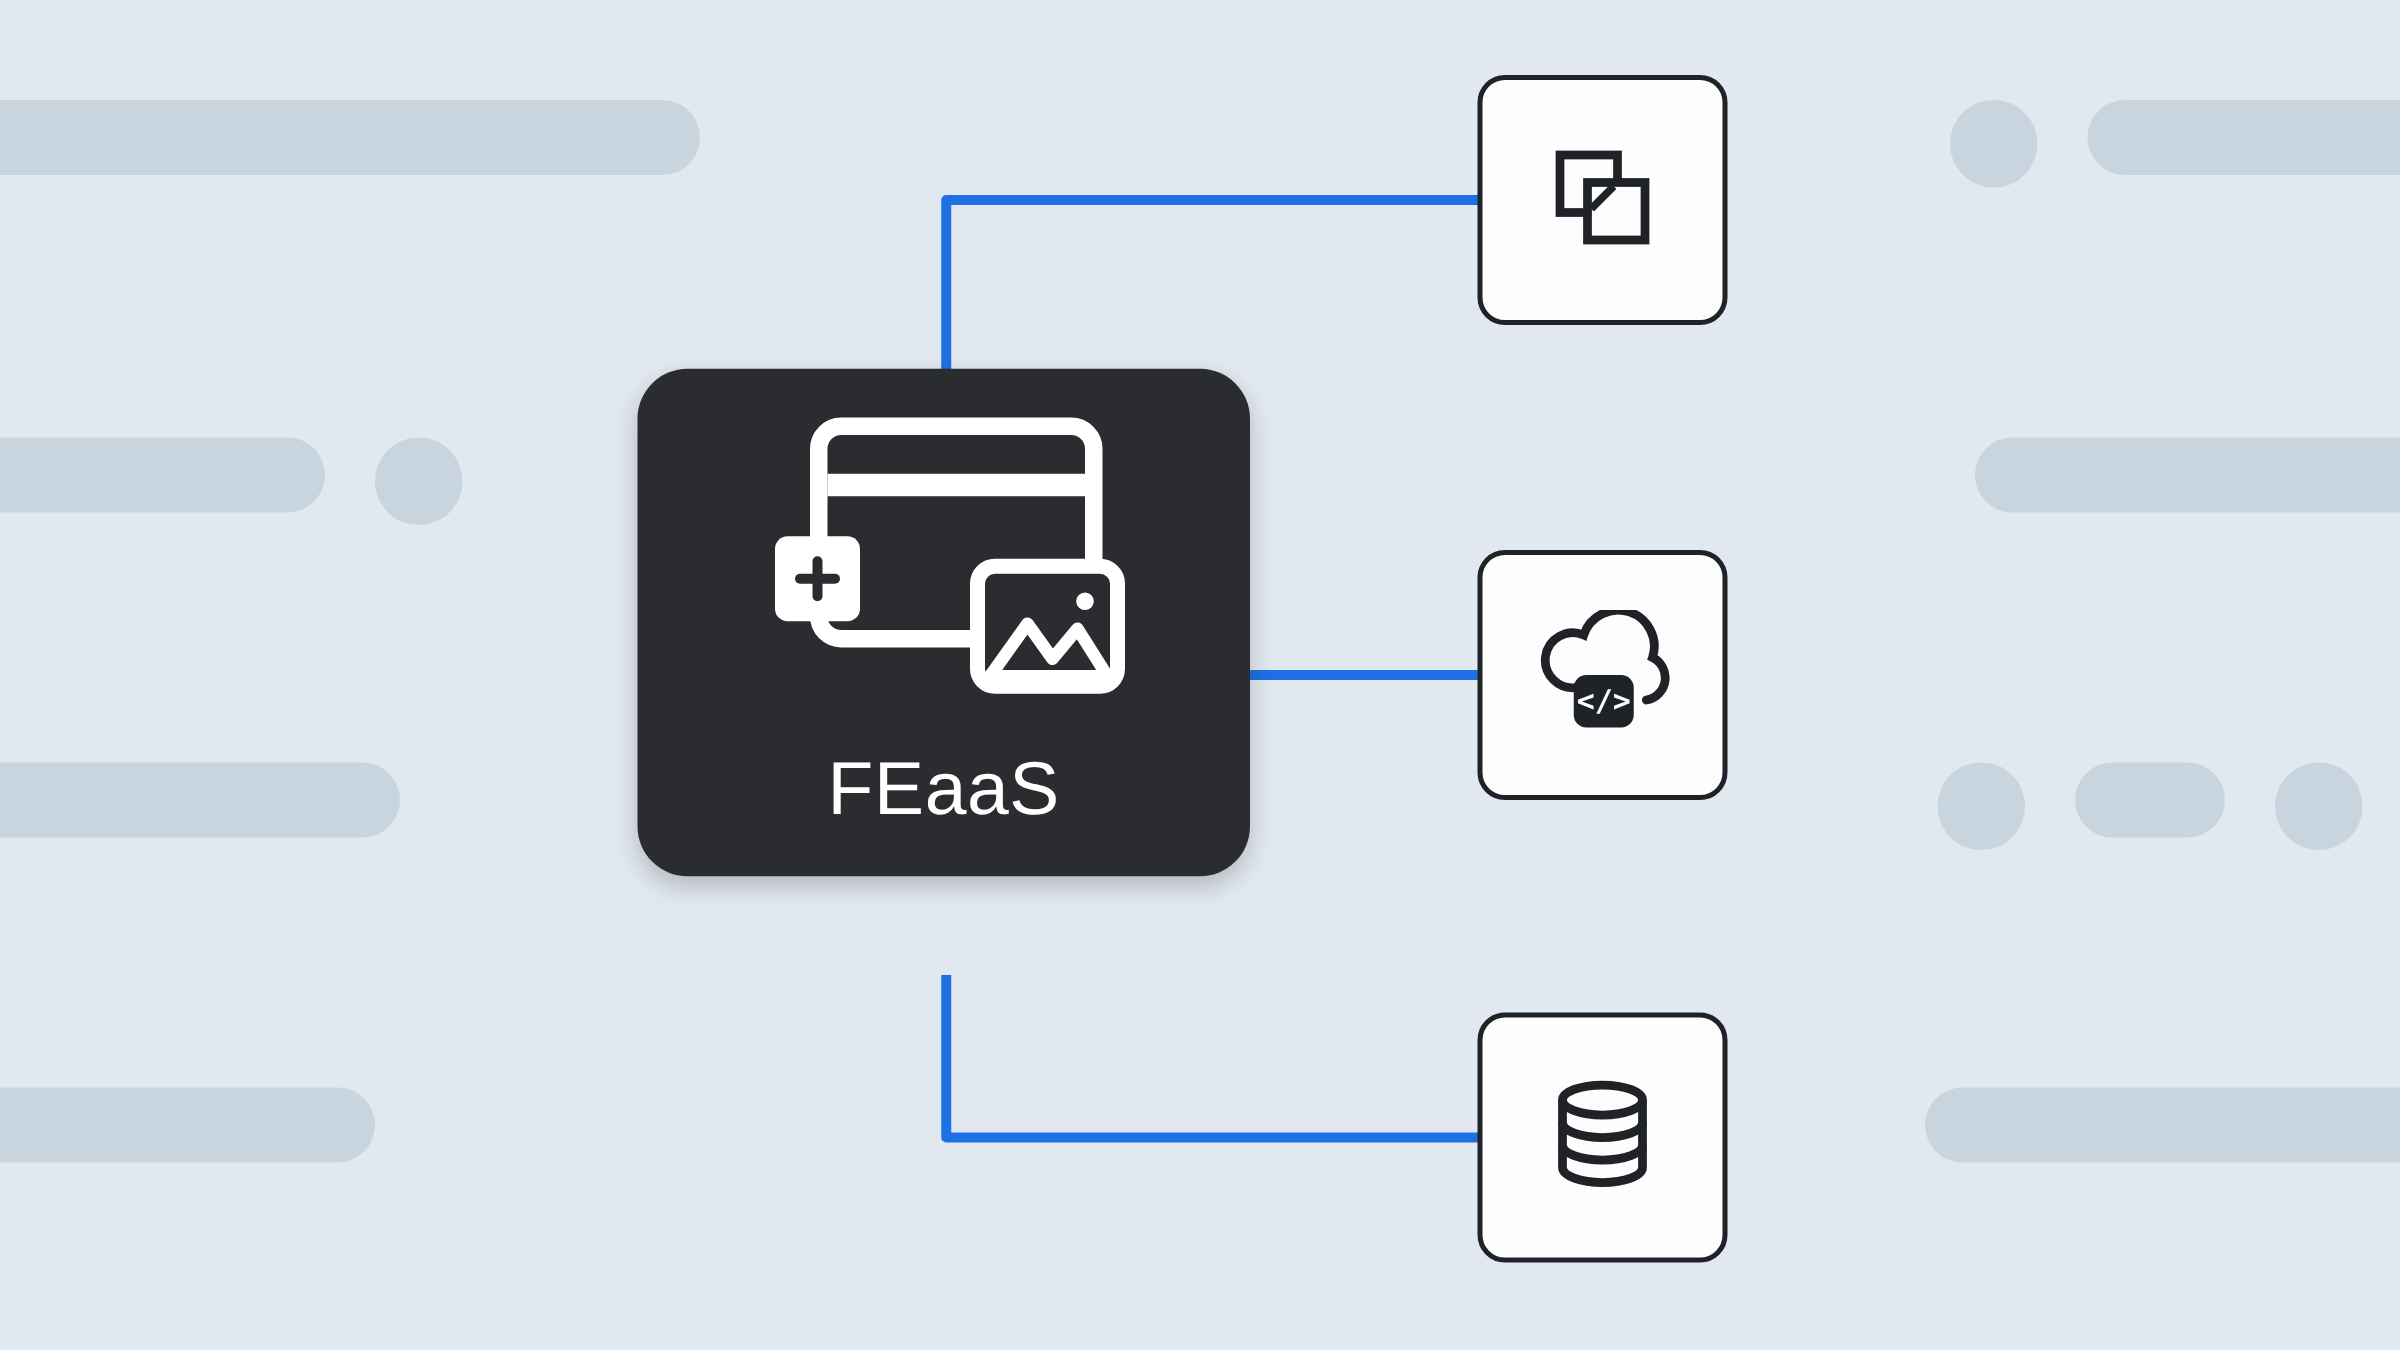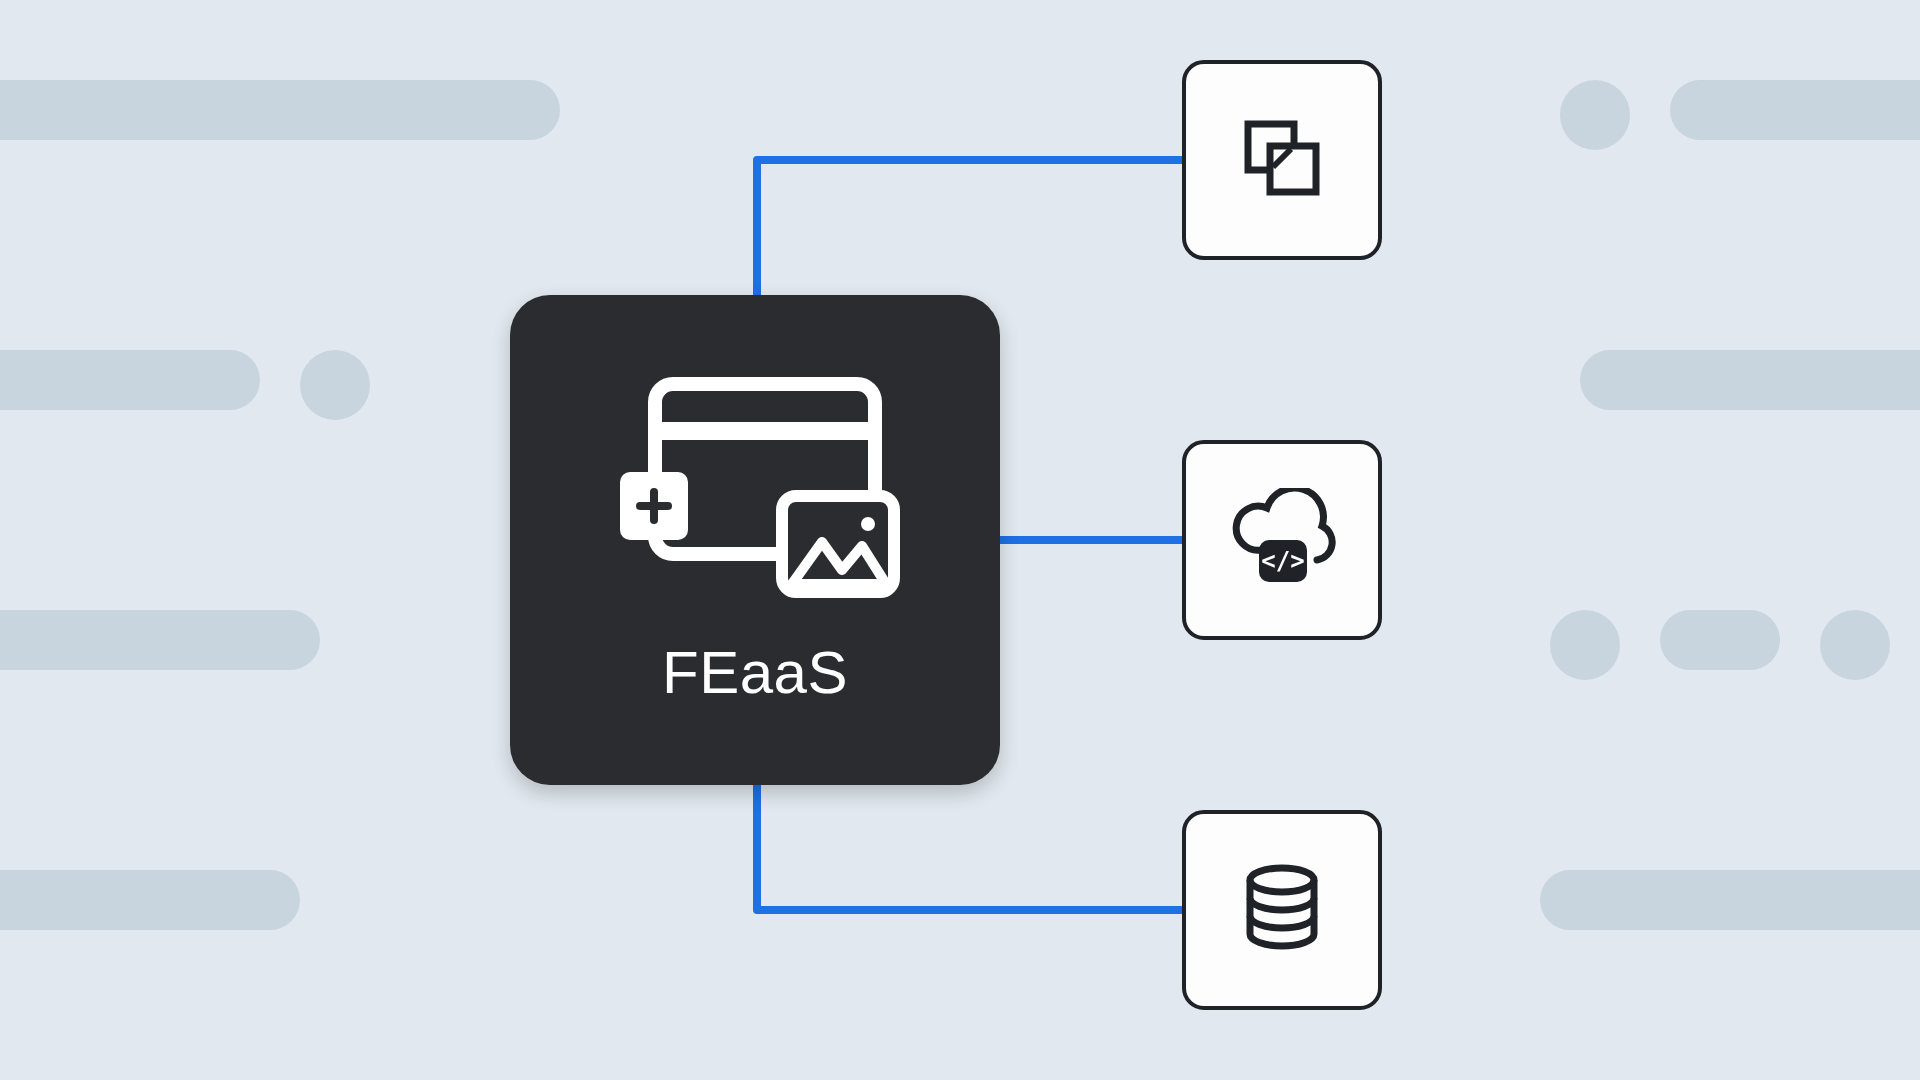--- a/index.html
+++ b/index.html
@@ -25,21 +25,21 @@
   }
 
   .connector {
     position: absolute;
     pointer-events: none;
   }
 
   .main-node {
     position: absolute;
     width: 490px;
-    height: 490px;
+    height: 406px;
     background: #2a2c30;
     border-radius: 40px;
     left: 510px;
     top: 295px;
     box-shadow: 0 8px 20px rgba(0,0,0,0.2);
     display: flex;
     flex-direction: column;
     align-items: center;
     justify-content: center;
     color: #fff;

